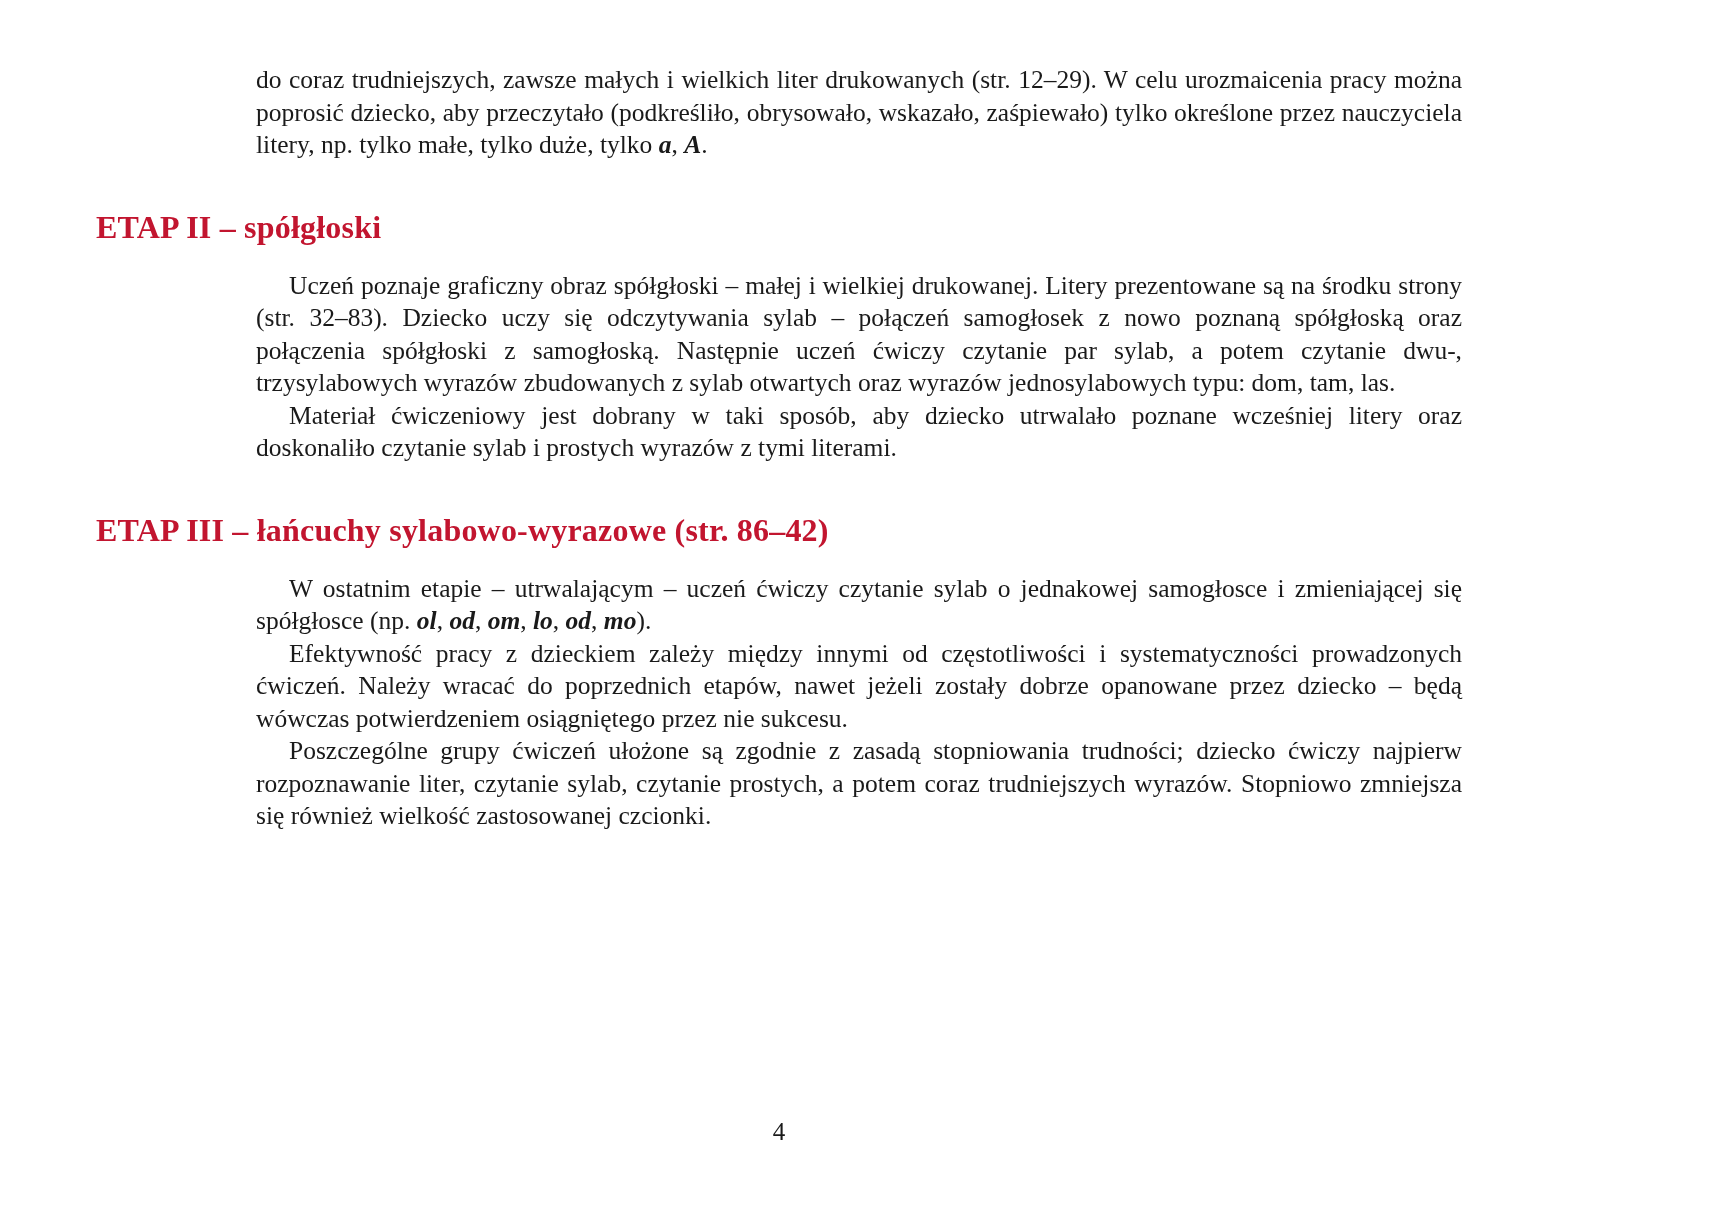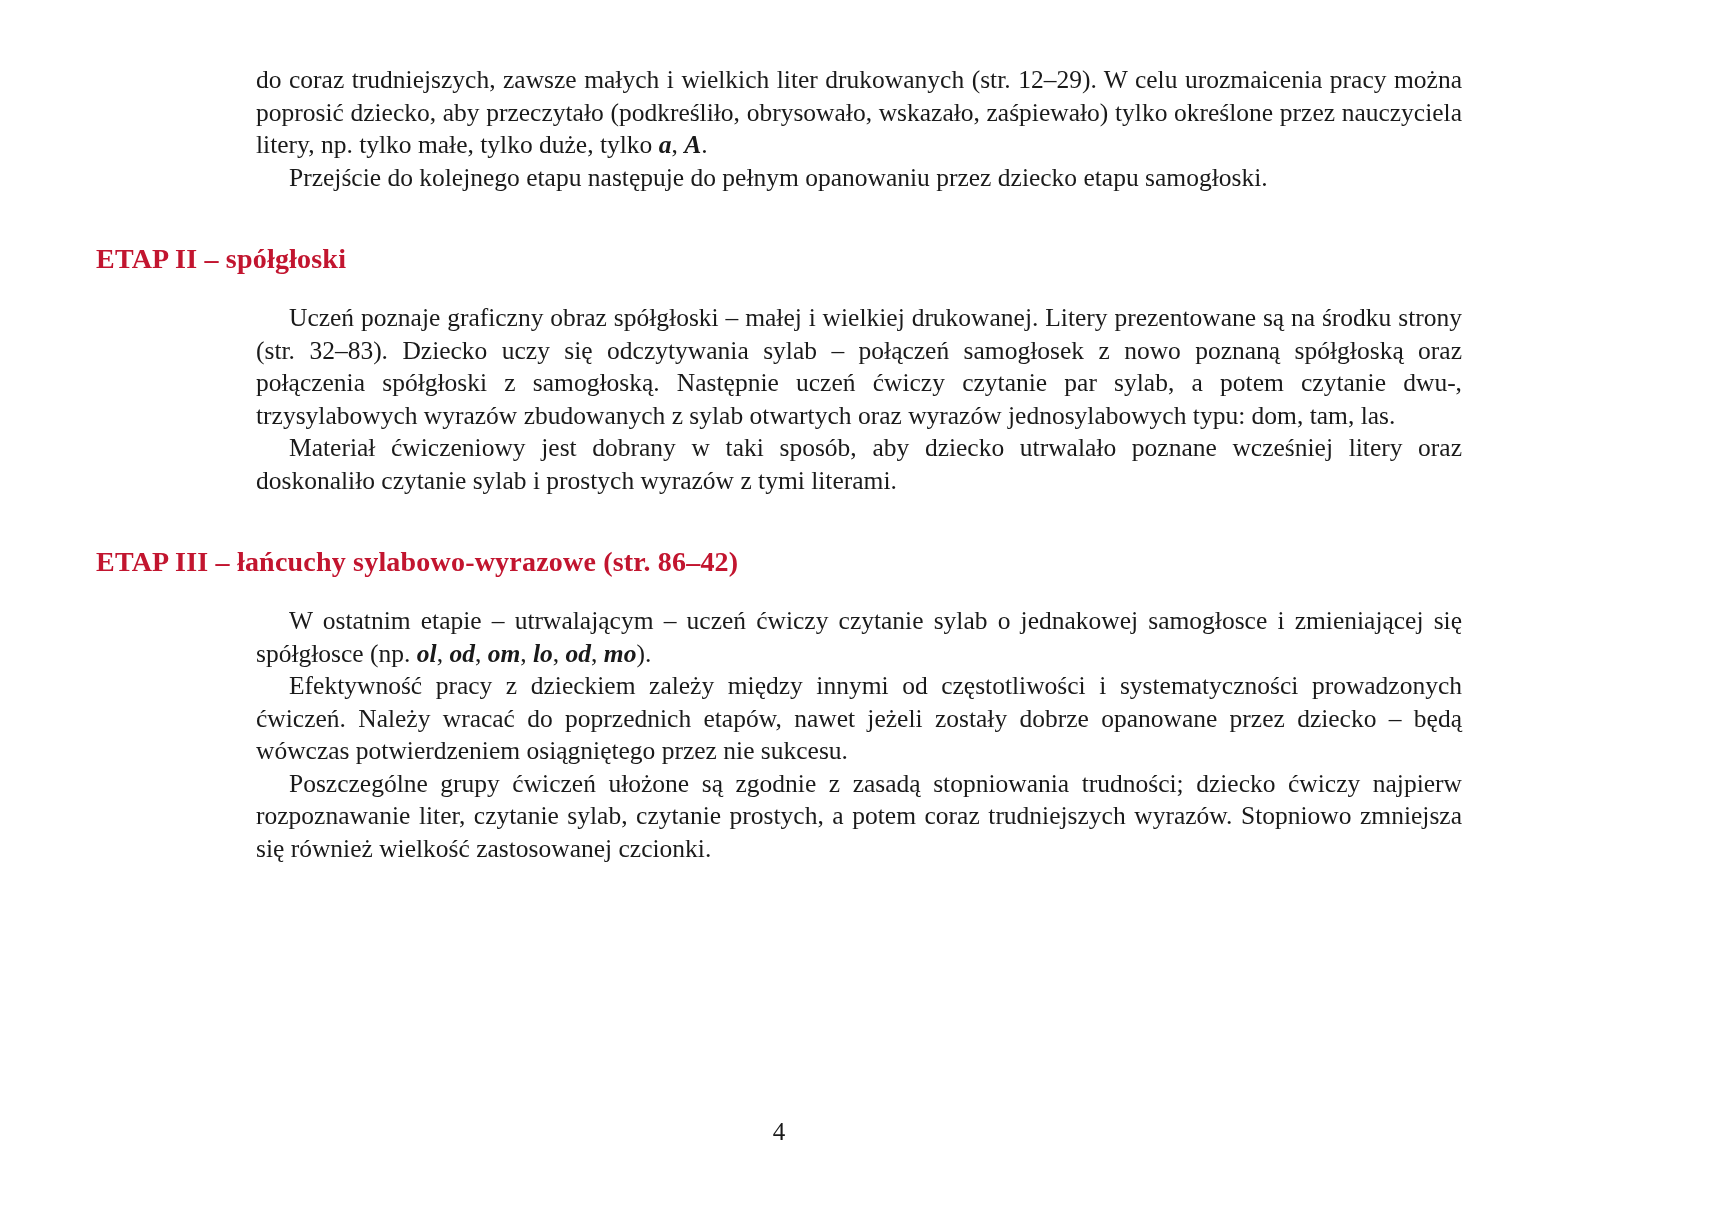--- a/index.html
+++ b/index.html
@@ -22,21 +22,21 @@
     margin:0 0 0 160px;
     font-size:25.5px;
     line-height:32.5px;
     text-align:justify;
     hyphens:manual;
     -webkit-hyphens:manual;
   }
   .content p.body.indent{ text-indent:33px; }
   .content h2.etap{
     margin:46px 0 24px 0;
-    font-size:28px;
+    font-size:32px;
     line-height:38px;
     font-weight:bold;
     color:var(--accent,#c2152f);
     letter-spacing:0.2px;
   }
   .seg-bi{ font-weight:bold; font-style:italic; }
   .seg-i{ }
   .page-number{
     position:absolute;
     left:96px;
@@ -46,21 +46,20 @@
     font-size:25px;
     color:#1a1a1a;
   }
 </style>
 </head>
 <body>
 
 <div class="page" style="--accent: #c2152f; color: rgb(26, 26, 26); background: rgb(255, 255, 255);">
   <div class="content">
       <p class="body"><span>do coraz trudniejszych, zawsze małych i wielkich liter drukowanych (str. 12–29). W celu urozmaicenia pracy można poprosić dziecko, aby przeczytało (podkreśliło, obrysowało, wskazało, zaśpiewało) tylko określone przez nauczyciela litery, np. tylko małe, tylko duże, tylko </span><span class="seg-bi">a</span><span>, </span><span class="seg-bi">A</span><span>.</span></p>
-      <p class="body indent"><span>Przejście do kolejnego etapu następuje do pełnym opanowaniu przez dziecko etapu samogłoski.</span></p>
       <h2 class="etap">ETAP II – spółgłoski</h2>
       <p class="body indent"><span>Uczeń poznaje graficzny obraz spółgłoski – małej i wielkiej drukowanej. Litery prezentowane są na środku strony (str. 32–83). Dziecko uczy się odczytywania sylab – połączeń samogłosek z nowo poznaną spółgłoską oraz połączenia spółgłoski z samo­głoską. Następnie uczeń ćwiczy czytanie par sylab, a potem czytanie dwu-, trzysylabowych wyrazów zbudowanych z sylab otwartych oraz wyrazów jednosylabowych typu: </span><span class="seg-i">dom</span><span>, </span><span class="seg-i">tam</span><span>, </span><span class="seg-i">las</span><span>.</span></p>
       <p class="body indent"><span>Materiał ćwiczeniowy jest dobrany w taki sposób, aby dziecko utrwalało poznane wcześniej litery oraz doskonaliło czytanie sylab i prostych wyrazów z tymi literami.</span></p>
       <h2 class="etap">ETAP III – łańcuchy sylabowo-wyrazowe (str. 86–42)</h2>
       <p class="body indent"><span>W ostatnim etapie – utrwalającym – uczeń ćwiczy czytanie sylab o jednakowej samogłosce i zmieniającej się spółgłosce (np. </span><span class="seg-bi">ol</span><span>, </span><span class="seg-bi">od</span><span>, </span><span class="seg-bi">om</span><span>, </span><span class="seg-bi">lo</span><span>, </span><span class="seg-bi">od</span><span>, </span><span class="seg-bi">mo</span><span>).</span></p>
       <p class="body indent"><span>Efektywność pracy z dzieckiem zależy między innymi od częstotliwości i systematyczności prowadzonych ćwiczeń. Należy wracać do poprzednich etapów, nawet jeżeli zostały dobrze opanowane przez dziecko – będą wówczas potwierdzeniem osiąg­niętego przez nie sukcesu.</span></p>
       <p class="body indent"><span>Poszczególne grupy ćwiczeń ułożone są zgodnie z zasadą stopniowania trudności; dziecko ćwiczy najpierw rozpoznawanie liter, czytanie sylab, czytanie prostych, a potem coraz trudniejszych wyrazów. Stopniowo zmniejsza się również wielkość zasto­sowanej czcionki.</span></p>
     </div>
   <div class="page-number">4</div>
 </div>

